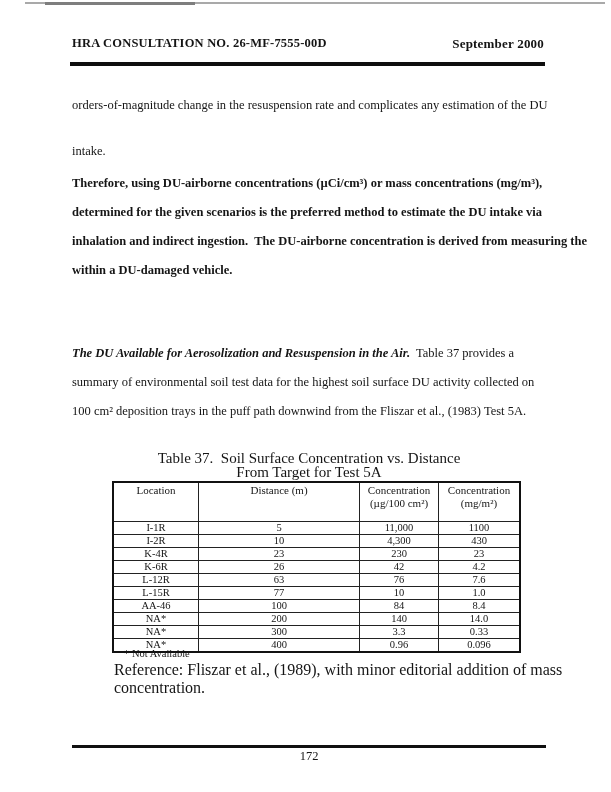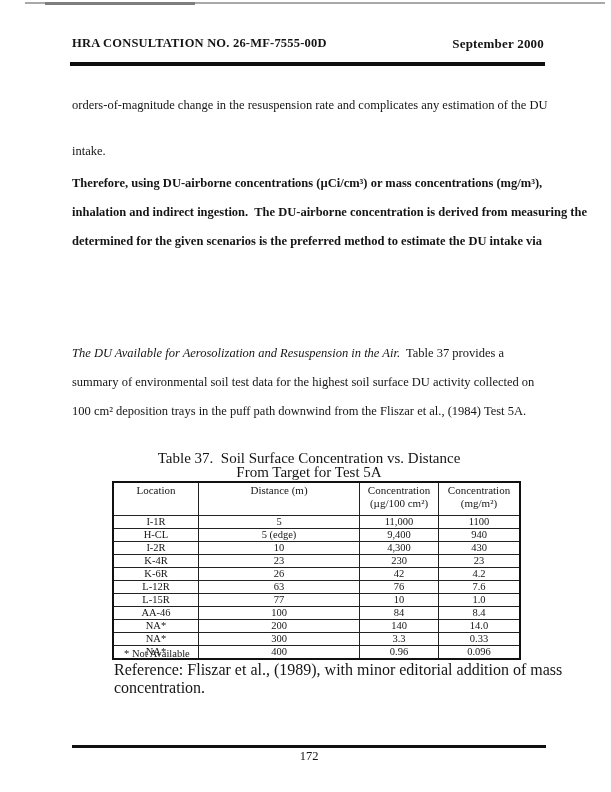--- a/index.html
+++ b/index.html
@@ -24,30 +24,30 @@
   .hdr-rule{top:62px;left:70px;width:475px;height:4px;background:#0e0e0e;}
 
   
   .para{left:72px;font-size:12.5px;}
   .p1{top:90px;}
   .p2{top:176px;font-weight:bold;}
   .p3{top:346px;}
   .p1 .bline{height:38px;margin-top:8px;}
   .p2 .bline,.p3 .bline{height:29px;}
   .bline{white-space:pre;}
-  .runin{font-weight:normal;font-style:italic;}
+  .runin{font-weight:bold;font-style:italic;}
 
   
   .tbl-caption{top:451px;left:102px;width:414px;text-align:center;font-size:15px;line-height:14px;}
   .tbl-wrap{top:481px;left:112px;}
   table{border-collapse:collapse;border:2px solid #111;}
   th,td{border:1px solid #222;}
   th{
     font-size:11px;font-weight:normal;line-height:12.5px;
-    vertical-align:top;padding:1px 2px 6px 2px;text-align:center;
+    vertical-align:top;padding:1px 2px 12px 2px;text-align:center;
   }
   td{
     font-size:10.5px;height:12px;padding:0 2px;text-align:center;line-height:12px;
   }
   .c-loc{width:80px;}
   .c-dist{width:156px;}
   .c-conc1{width:74px;}
   .c-conc2{width:76px;}
 
   .fnote1{top:648px;left:124px;font-size:10.5px;}
@@ -67,28 +67,29 @@
 <div class="abs hdr-right">September 2000</div>
 <div class="abs hdr-rule"></div>
 
 <div class="abs para p1">
   <div class="bline">orders-of-magnitude change in the resuspension rate and complicates any estimation of the DU</div>
   <div class="bline">intake.</div>
 </div>
 
 <div class="abs para p2">
   <div class="bline">Therefore, using DU-airborne concentrations (µCi/cm³) or mass concentrations (mg/m³),</div>
+  <div class="bline">determined for the given scenarios is the preferred method to estimate the DU intake via</div>
   <div class="bline">inhalation and indirect ingestion.  The DU-airborne concentration is derived from measuring the</div>
-  <div class="bline">determined for the given scenarios is the preferred method to estimate the DU intake via</div>
+  <div class="bline">within a DU-damaged vehicle.</div>
 </div>
 
 <div class="abs para p3">
   <div class="bline"><span class="runin">The DU Available for Aerosolization and Resuspension in the Air.</span><span class="pre">  Table 37 provides a</span></div>
   <div class="bline">summary of environmental soil test data for the highest soil surface DU activity collected on</div>
-  <div class="bline">100 cm² deposition trays in the puff path downwind from the Fliszar et al., (1984) Test 5A.</div>
+  <div class="bline">100 cm² deposition trays in the puff path downwind from the Fliszar et al., (1983) Test 5A.</div>
 </div>
 
 <div class="abs tbl-caption">
   <div class="pre">Table 37.  Soil Surface Concentration vs. Distance</div>
   <div class="pre">From Target for Test 5A</div>
 </div>
 
 <div class="abs tbl-wrap">
   <table>
     <thead>
@@ -110,26 +111,20 @@
             <div>(mg/m²)</div>
         </th>
       </tr>
     </thead>
     <tbody>
       <tr>
           <td>I-1R</td>
           <td>5</td>
           <td>11,000</td>
           <td>1100</td>
-        </tr>
-      <tr>
-          <td>H-CL</td>
-          <td>5 (edge)</td>
-          <td>9,400</td>
-          <td>940</td>
         </tr>
       <tr>
           <td>I-2R</td>
           <td>10</td>
           <td>4,300</td>
           <td>430</td>
         </tr>
       <tr>
           <td>K-4R</td>
           <td>23</td>

